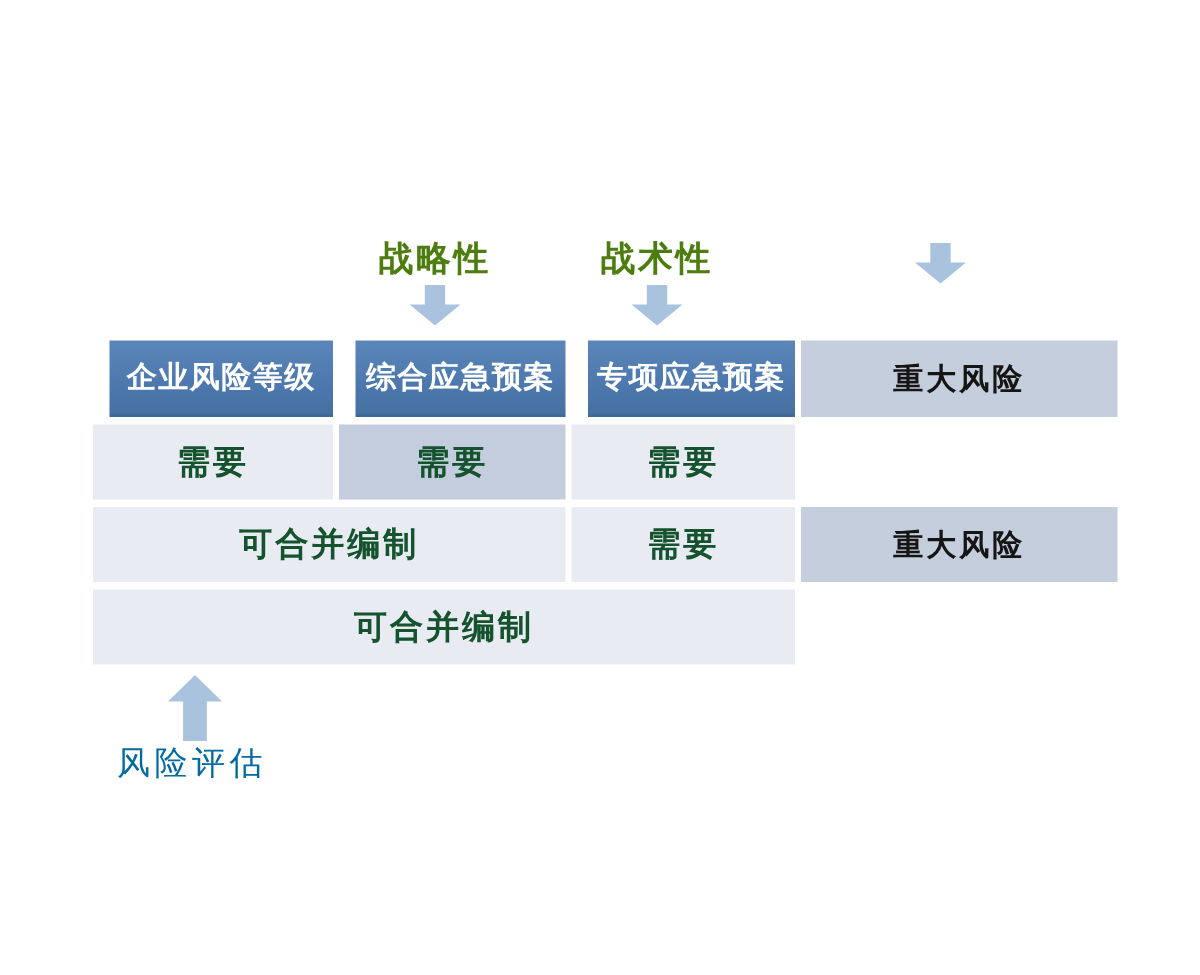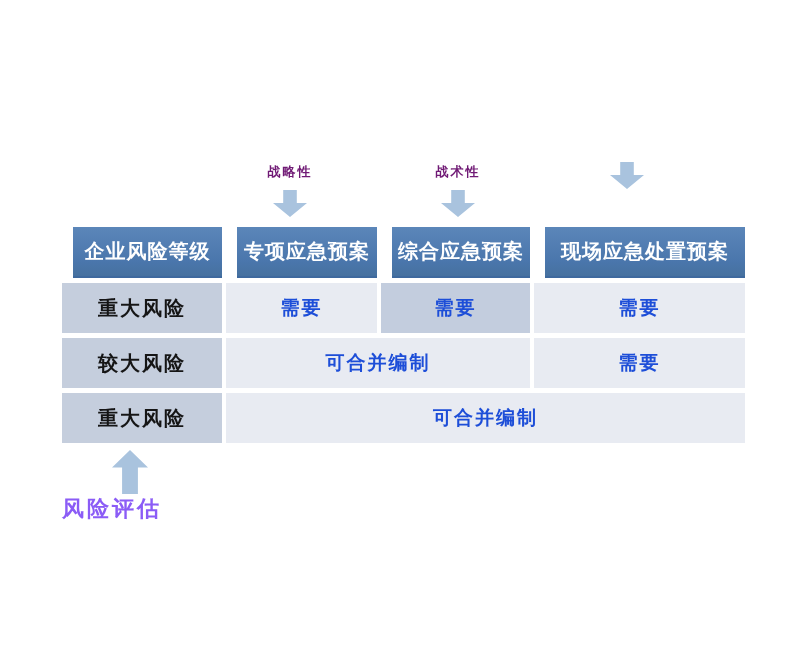--- a/index.html
+++ b/index.html
@@ -17,35 +17,35 @@
   }
 
   
   .plan-type {
     position: absolute;
     width: 140px;
     top: 158px;
     text-align: center;
   }
   .plan-type .lbl {
-    font-size: 13px;
+    font-size: 23px;
     font-weight: bold;
-    color: #701a75;
+    color: #4d7c0f;
     letter-spacing: 2px;
     line-height: 28px;
   }
   .arrow-down {
     width: 34px;
     height: 27px;
     margin: 4px auto 0 auto;
     background: #a9c3de;
     clip-path: polygon(30% 0, 70% 0, 70% 48%, 100% 48%, 50% 100%, 0 48%, 30% 48%);
   }
   .pt-1 { left: 220px; }
-  .pt-2 { left: 388px; }
+  .pt-2 { left: 368px; }
   .pt-3 { left: 557px; }
 
   
   .risk-table {
     position: absolute;
     left: 62px;
     top: 227px;
     display: grid;
     grid-template-columns: 160px 151px 149px 211px;
     grid-template-rows: 51px 50px 50px 50px;
@@ -67,22 +67,22 @@
     margin-left: 11px;
   }
   .cell.level {
     background: #c5cedd;
     color: #151515;
     font-size: 20px;
     letter-spacing: 2px;
   }
   .cell.body {
     background: #e8ebf2;
-    color: #1d4ed8;
-    font-size: 19px;
+    color: #14532d;
+    font-size: 22px;
     letter-spacing: 2px;
   }
   .cell.body.hl {
     background: #c3cdde;
   }
   .span2 { grid-column: span 2; }
   .span3 { grid-column: span 3; }
 
   
   .arrow-up {
@@ -92,23 +92,24 @@
     width: 36px;
     height: 44px;
     background: #a9c3de;
     clip-path: polygon(50% 0, 100% 40%, 72% 40%, 72% 100%, 28% 100%, 28% 40%, 0 40%);
   }
   .risk-assess {
     position: absolute;
     left: 62px;
     top: 494px;
     width: 132px;
+    text-align: center;
     font-size: 22px;
-    font-weight: bold;
-    color: #8b5cf6;
+    font-weight: normal;
+    color: #0369a1;
     letter-spacing: 3px;
   }
 </style>
 </head>
 <body>
 
 <div class="canvas">
 
   <div class="plan-type pt-1">
     <div class="lbl">战略性</div>
@@ -118,30 +119,28 @@
     <div class="lbl">战术性</div>
     <div class="arrow-down"></div>
   </div>
   <div class="plan-type pt-3">
     <div class="arrow-down"></div>
   </div>
 
   <div class="risk-table">
 
     <div class="cell head">企业风险等级</div>
+    <div class="cell head">综合应急预案</div>
     <div class="cell head">专项应急预案</div>
-    <div class="cell head">综合应急预案</div>
-    <div class="cell head">现场应急处置预案</div>
 
     <div class="cell level">重大风险</div>
     <div class="cell body">需要</div>
     <div class="cell body hl">需要</div>
     <div class="cell body">需要</div>
 
-    <div class="cell level">较大风险</div>
     <div class="cell body span2">可合并编制</div>
     <div class="cell body">需要</div>
 
     <div class="cell level">重大风险</div>
     <div class="cell body span3">可合并编制</div>
   </div>
 
   <div class="arrow-up"></div>
   <div class="risk-assess">风险评估</div>
 

